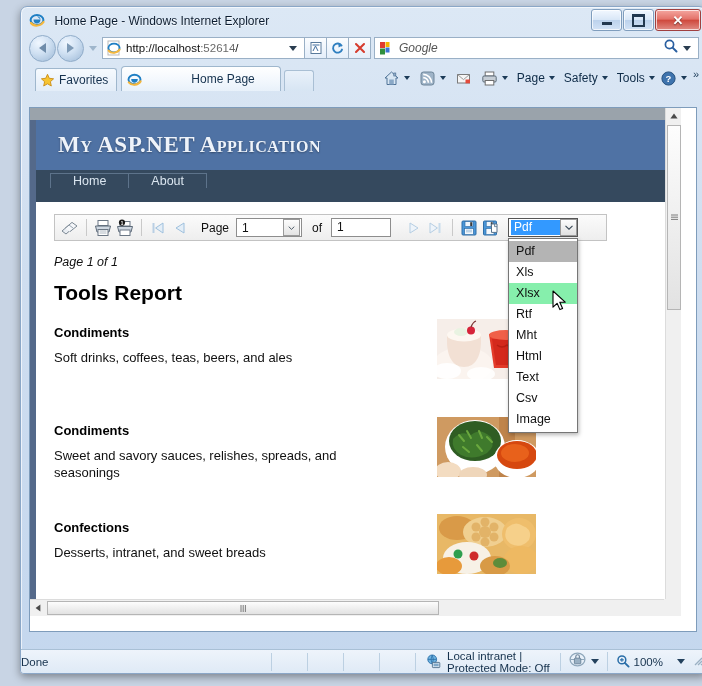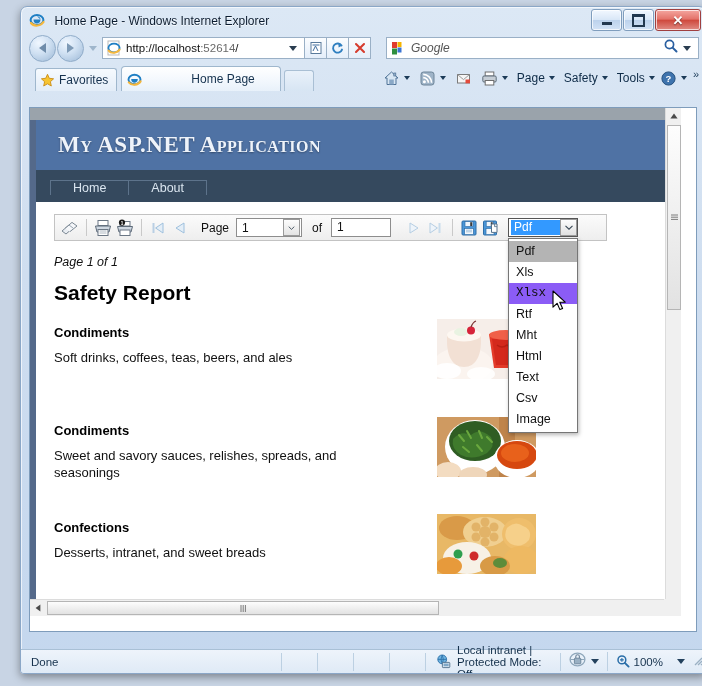--- a/index.html
+++ b/index.html
@@ -139,21 +139,21 @@
     width: 22px; height: 22px;
     border: 1px solid #9ab0c6;
     border-left: none;
     background: linear-gradient(to bottom,#fbfdff,#e4eefa);
     display: flex; align-items: center; justify-content: center;
     box-sizing: border-box;
   }
   #searchbox {
     flex: 1;
     height: 22px;
-    margin-left: 15px;
+    margin-left: 3px;
     background: #fff;
     border: 1px solid #9ab0c6;
     display: flex;
     align-items: center;
     box-sizing: border-box;
   }
   #searchbox .g-logo { width: 15px; height: 15px; margin: 0 5px 0 4px; flex:0 0 auto;}
   #searchbox .s-text { flex: 1; font-size: 12px; color: #555; font-style: italic; }
   #searchbox .s-caret {
     width: 0; height: 0;
@@ -272,21 +272,21 @@
     font-weight: bold;
     letter-spacing: 0.5px;
     text-shadow: 0 1px 2px rgba(0,0,0,0.35);
     font-family: "Liberation Serif", serif;
   }
   #aspnet-nav {
     height: 32px;
     background: #35495e;
     border-left: 6px solid #54698a;
     display: flex;
-    align-items: center;
+    align-items: flex-start;
     padding-left: 14px;
     box-sizing: border-box;
   }
   .navtab {
     display: flex; align-items: center;
     padding: 0 22px;
     color: #dbe6f0;
     font-size: 12.5px;
     border: 1px solid #5d738b;
     border-bottom: none;
@@ -402,21 +402,21 @@
   }
   #fmt-list .opt {
     height: 21px;
     line-height: 21px;
     padding-left: 7px;
     font-size: 12.5px;
     color: #111;
     white-space: nowrap;
   }
   #fmt-list .opt.selected { background: #b4b4b4; }
-  #fmt-list .opt.hover { background: #8b5cf6; font-family: Liberation Mono, monospace; }
+  #fmt-list .opt.hover { background: #86efac; }
   #cursor-arrow {
     position: absolute;
     left: 44px; top: 72px;
     z-index: 60;
     pointer-events: none;
   }
 
   
   #report-body {
     margin-top: 14px;
@@ -519,21 +519,21 @@
     display: flex;
     align-items: center;
     box-sizing: border-box;
     padding: 0 2px 0 0;
   }
   #statusbar .sb-cell {
     height: 18px;
     border-right: 1px solid #bcd0e2;
     display: flex; align-items: center;
   }
-  #sb-status { width: 250px; padding-left: 10px; font-size: 11.5px; color: #15314c; }
+  #sb-status { width: 250px; font-size: 11.5px; color: #15314c; }
   .sb-blank { width: 35px; }
   #sb-zone {
     flex: 1;
     padding-left: 10px;
     font-size: 11.5px;
     color: #15314c;
     display: flex; align-items: center; gap: 6px;
     border-right: none;
   }
   #sb-zone .zicon { width: 15px; height: 15px; flex: 0 0 auto;}
@@ -867,21 +867,21 @@
             <div id="cursor-arrow">
               <svg width="17" height="24" viewBox="0 0 17 24">
                 <path d="M1 1 L1 17.2 L5.1 13.3 L7.9 19.6 L10.6 18.4 L7.8 12.3 L13.2 12.2 Z" fill="#ffffff" stroke="#000000" stroke-width="1.1" stroke-linejoin="round"></path>
               </svg>
             </div>
           </div>
         </div>
 
         <div id="report-body">
           <div class="pageinfo">Page 1 of 1</div>
-          <h1>Safety Report</h1>
+          <h1>Tools Report</h1>
 
           <div class="cat-row">
             <h2>Condiments</h2>
             <p>Soft drinks, coffees, teas, beers, and ales</p>
             <div class="cat-img">
               <svg width="99" height="60" viewBox="0 0 99 60" preserveAspectRatio="none">
                 <rect width="99" height="60" fill="#f6eee9"></rect>
                 <ellipse cx="26" cy="46" rx="30" ry="18" fill="#fbf4ef"></ellipse>
                 <path d="M10 16 h34 v6 c0 14 -5 26 -17 26 -12 0 -17 -12 -17 -26 z" fill="#f2e0d4"></path>
                 <ellipse cx="27" cy="16" rx="17" ry="6.5" fill="#fdf7f1"></ellipse>

